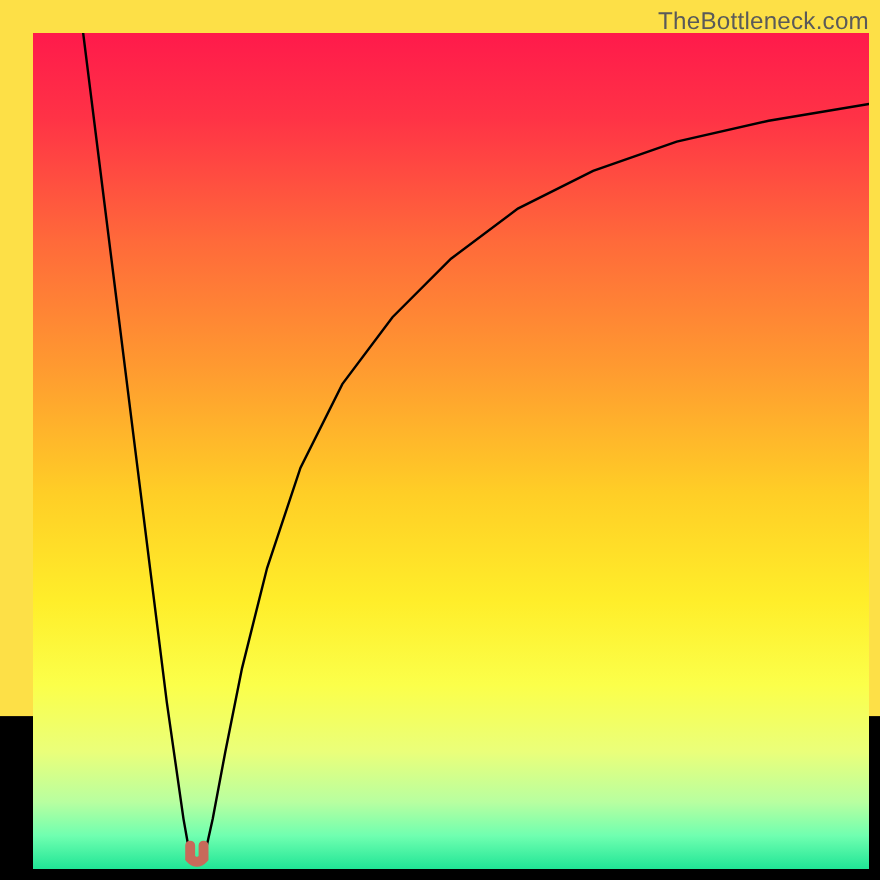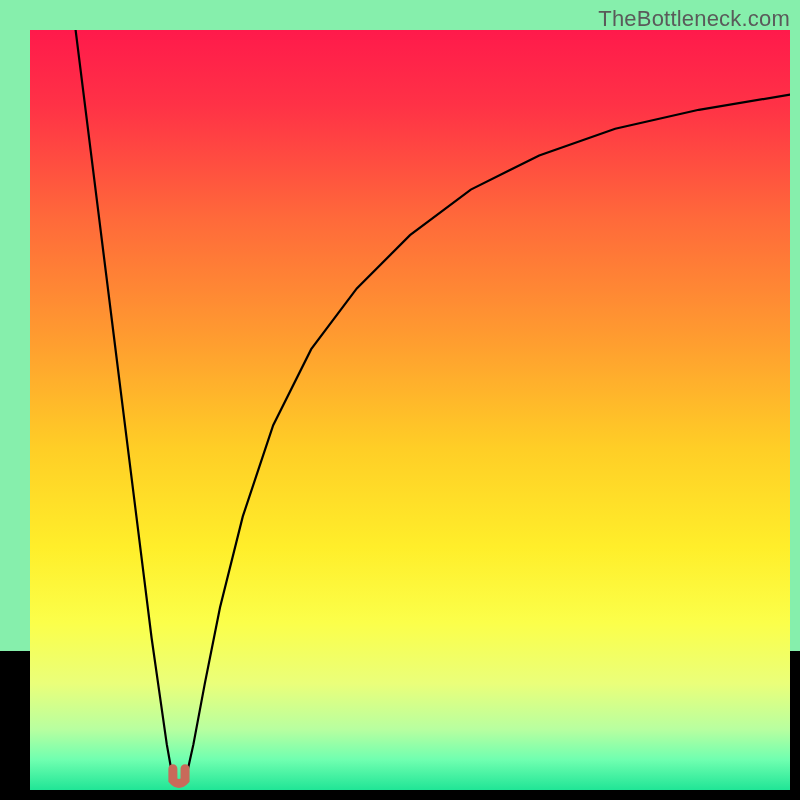--- a/index.html
+++ b/index.html
@@ -8,21 +8,21 @@
     width: 800px;
     height: 800px;
     overflow: hidden;
     background: #000;
     font-family: Arial, Helvetica, sans-serif;
   }
   .frame {
     position: absolute;
     left: 0; top: 0;
     width: 800px; height: 651px;
-    background: #86efac;
+    background: #fde047;
     text-align: right;
   }
   .plot {
     position: absolute;
     left: 30px;
     top: 30px;
     width: 760px;
     height: 760px;
   }
   .watermark {

